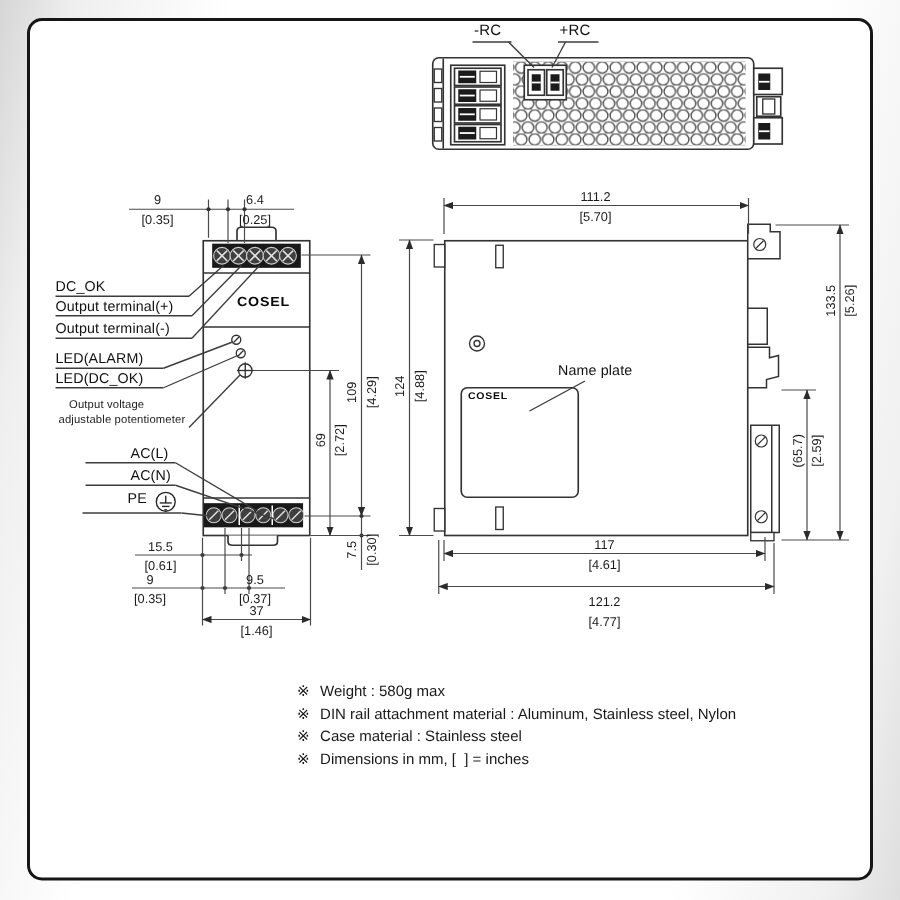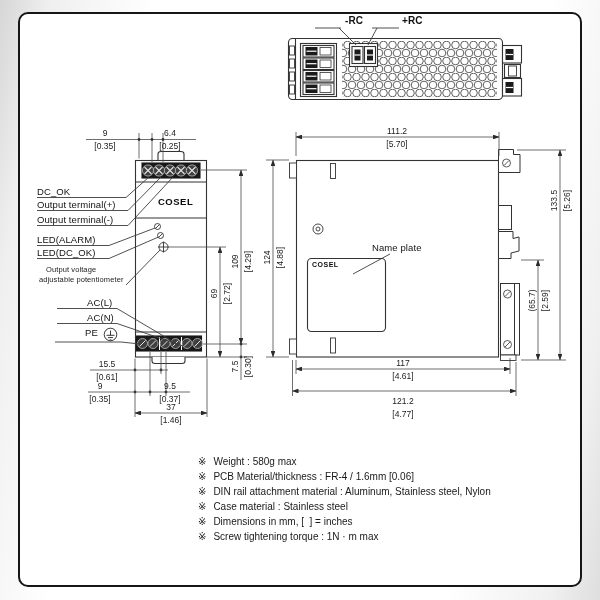--- a/index.html
+++ b/index.html
@@ -4,21 +4,21 @@
 <style>
   html,body{margin:0;padding:0;}
   body{width:600px;height:600px;font-family:"Liberation Sans","DejaVu Sans",sans-serif;}
   .stage{position:relative;width:600px;height:600px;overflow:hidden;
          background:linear-gradient(100deg,#d6d6d6 0%,#efefef 7%,#ffffff 22%,#ffffff 78%,#f0f0f0 93%,#dedede 100%);}
   .panel{position:absolute;left:18px;top:12px;width:560px;height:571px;background:#fff;
          border:2.5px solid #161616;border-radius:10px;}
   svg.draw{position:absolute;left:0;top:0;}
   .lbl{position:absolute;font-size:9.5px;color:#121212;white-space:nowrap;letter-spacing:0.1px;}
   .lbl-sm{font-size:7.5px;color:#222;}
-  .rc{font-weight:700;font-size:10px;margin-left:29px;}
+  .rc{font-weight:400;font-size:10px;}
   .logo{position:absolute;font-weight:900;letter-spacing:0.5px;color:#0b0b0b;white-space:nowrap;
         transform:scaleY(0.92);}
   .hdim{position:absolute;width:60px;text-align:center;font-size:8.5px;line-height:10px;color:#1b1b1b;white-space:nowrap;}
   .hdim .mm{display:block;margin-bottom:3px;}
   .hdim .inch{display:block;}
   .vdim{position:absolute;width:46px;text-align:center;font-size:8.5px;line-height:10px;color:#1b1b1b;
         transform:rotate(-90deg);white-space:nowrap;}
   .vdim .mm{display:block;margin-bottom:3px;}
   .vdim .inch{display:block;}
   .notes{position:absolute;left:198px;top:454px;font-size:10px;color:#191919;}
@@ -354,19 +354,17 @@
     <span class="mm">133.5</span>
       <span class="inch">[5.26]</span>
     </div>
   <div class="vdim" style="left:515px;top:288.5px">
     <span class="mm">(65.7)</span>
       <span class="inch">[2.59]</span>
     </div>
 
   <div class="notes">
     <div class="note"><span class="b">※</span><span>Weight : 580g max</span></div>
-    <div class="note"><span class="b">※</span><span>PCB Material/thickness : FR-4 / 1.6mm [0.06]</span></div>
     <div class="note"><span class="b">※</span><span>DIN rail attachment material : Aluminum, Stainless steel, Nylon</span></div>
     <div class="note"><span class="b">※</span><span>Case material : Stainless steel</span></div>
     <div class="note"><span class="b">※</span><span>Dimensions in mm, [&nbsp;&nbsp;] = inches</span></div>
-    <div class="note"><span class="b">※</span><span>Screw tightening torque : 1N · m max</span></div>
   </div>
 </div>
 
 </body></html>

